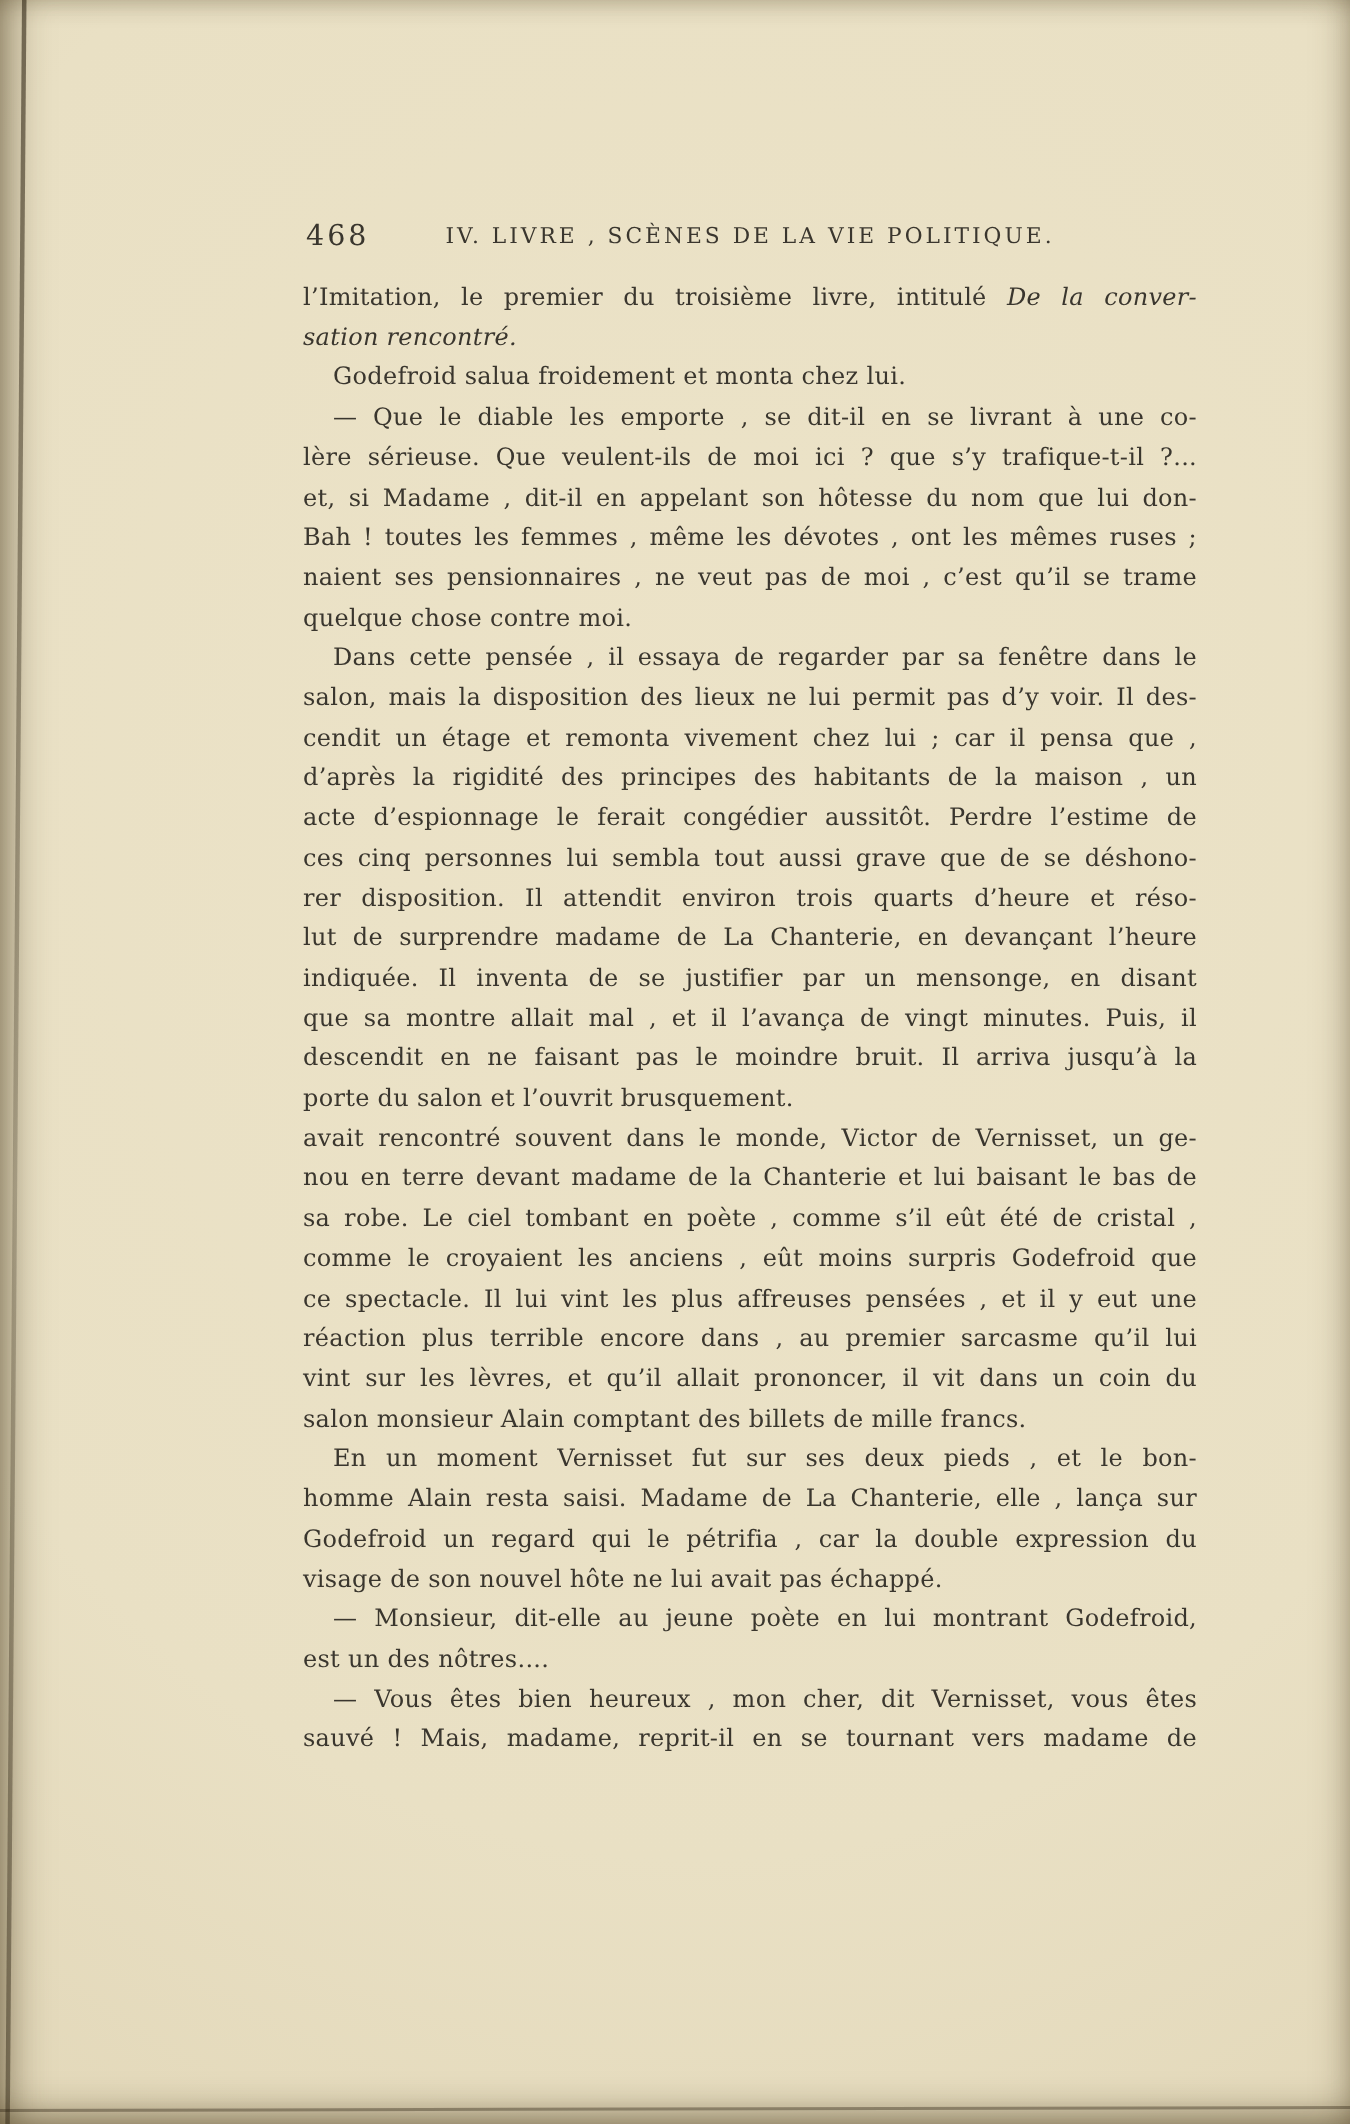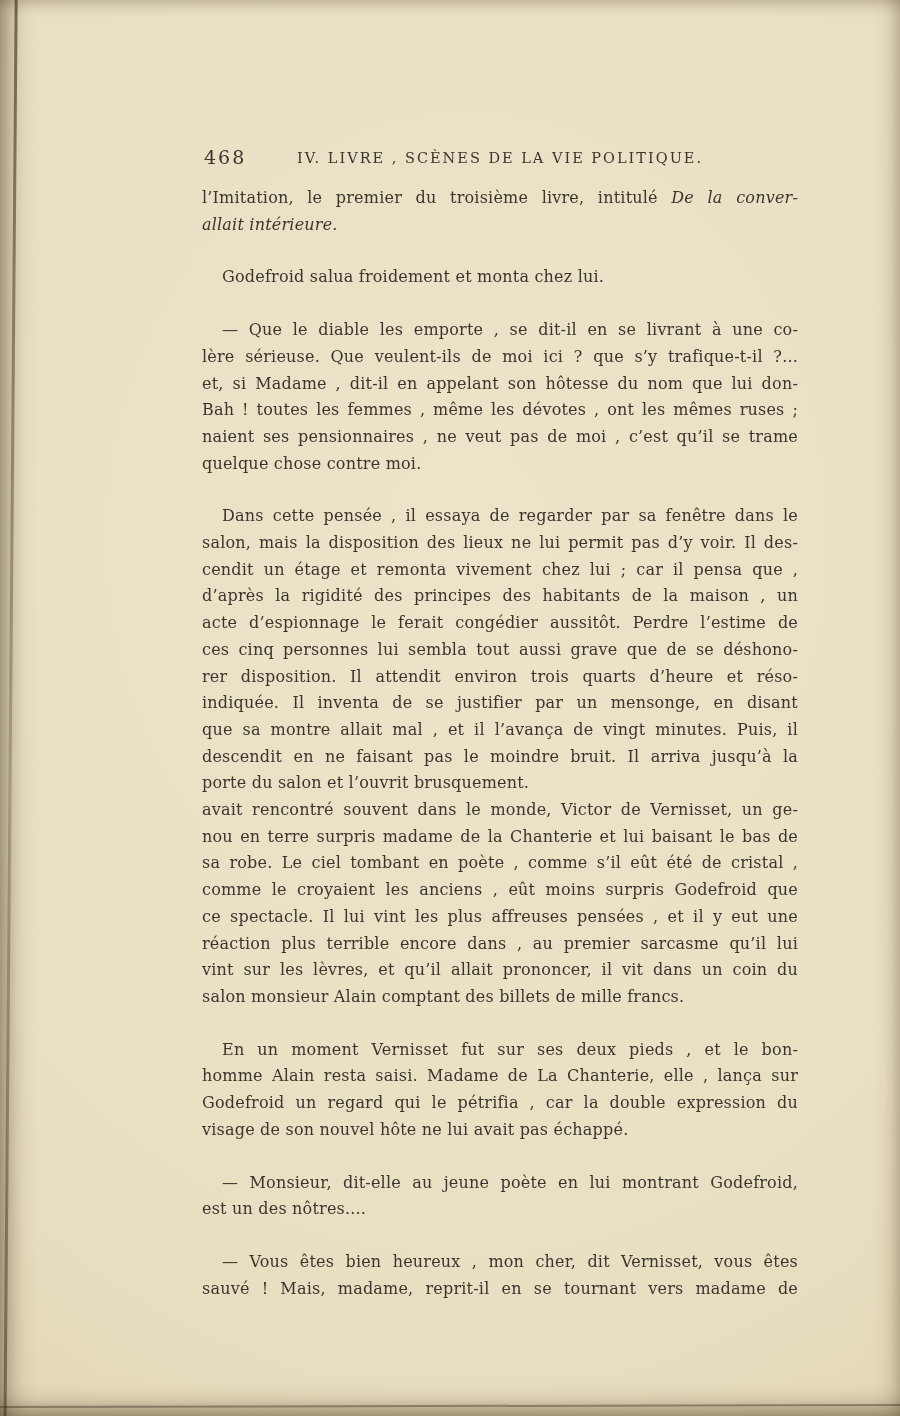--- a/index.html
+++ b/index.html
@@ -55,58 +55,59 @@
     white-space: nowrap;
   }
   .body-text {
     margin-top: 9px;
     font-size: 16px;
     line-height: 26.7px;
     letter-spacing: 0.2px;
   }
   .line { text-align: justify; text-align-last: justify; }
   .line.para-end { text-align-last: left; }
-  .line.indent { text-indent: 20px; margin-top: 26px; }
+  .line.indent { text-indent: 20px; }
   .italic { font-style: italic; }
 </style>
 </head>
 <body>
 
 <div class="page">
   <div class="edge-line"></div>
   <div class="bottom-line"></div>
 
   <div class="text-block">
     <div class="header">
       <span class="page-number">468</span>
       <span class="running-title">IV. LIVRE , SCÈNES DE LA VIE POLITIQUE.</span>
     </div>
     <div class="body-text">
         <div class="line"><span>l’Imitation, le premier du troisième livre, intitulé </span><span class="italic">De la conver-</span></div>
-        <div class="line para-end"><span class="italic">allait intérieure.</span></div>
+        <div class="line para-end"><span class="italic">sation rencontré.</span></div>
         <div class="line indent para-end"><span>Godefroid salua froidement et monta chez lui.</span></div>
         <div class="line indent"><span>— Que le diable les emporte , se dit-il en se livrant à une co-</span></div>
         <div class="line"><span>lère sérieuse. Que veulent-ils de moi ici ? que s’y trafique-t-il ?...</span></div>
         <div class="line"><span>et, si Madame , dit-il en appelant son hôtesse du nom que lui don-</span></div>
         <div class="line"><span>Bah ! toutes les femmes , même les dévotes , ont les mêmes ruses ;</span></div>
         <div class="line"><span>naient ses pensionnaires , ne veut pas de moi , c’est qu’il se trame</span></div>
         <div class="line para-end"><span>quelque chose contre moi.</span></div>
         <div class="line indent"><span>Dans cette pensée , il essaya de regarder par sa fenêtre dans le</span></div>
         <div class="line"><span>salon, mais la disposition des lieux ne lui permit pas d’y voir. Il des-</span></div>
         <div class="line"><span>cendit un étage et remonta vivement chez lui ; car il pensa que ,</span></div>
         <div class="line"><span>d’après la rigidité des principes des habitants de la maison , un</span></div>
         <div class="line"><span>acte d’espionnage le ferait congédier aussitôt. Perdre l’estime de</span></div>
         <div class="line"><span>ces cinq personnes lui sembla tout aussi grave que de se déshono-</span></div>
         <div class="line"><span>rer disposition. Il attendit environ trois quarts d’heure et réso-</span></div>
+        <div class="line"><span>lut de surprendre madame de La Chanterie, en devançant l’heure</span></div>
         <div class="line"><span>indiquée. Il inventa de se justifier par un mensonge, en disant</span></div>
         <div class="line"><span>que sa montre allait mal , et il l’avança de vingt minutes. Puis, il</span></div>
         <div class="line"><span>descendit en ne faisant pas le moindre bruit. Il arriva jusqu’à la</span></div>
         <div class="line para-end"><span>porte du salon et l’ouvrit brusquement.</span></div>
         <div class="line"><span>avait rencontré souvent dans le monde, Victor de Vernisset, un ge-</span></div>
-        <div class="line"><span>nou en terre surpris madame de la Chanterie et lui baisant le bas de</span></div>
+        <div class="line"><span>nou en terre devant madame de la Chanterie et lui baisant le bas de</span></div>
         <div class="line"><span>sa robe. Le ciel tombant en poète , comme s’il eût été de cristal ,</span></div>
         <div class="line"><span>comme le croyaient les anciens , eût moins surpris Godefroid que</span></div>
         <div class="line"><span>ce spectacle. Il lui vint les plus affreuses pensées , et il y eut une</span></div>
         <div class="line"><span>réaction plus terrible encore dans , au premier sarcasme qu’il lui</span></div>
         <div class="line"><span>vint sur les lèvres, et qu’il allait prononcer, il vit dans un coin du</span></div>
         <div class="line para-end"><span>salon monsieur Alain comptant des billets de mille francs.</span></div>
         <div class="line indent"><span>En un moment Vernisset fut sur ses deux pieds , et le bon-</span></div>
         <div class="line"><span>homme Alain resta saisi. Madame de La Chanterie, elle , lança sur</span></div>
         <div class="line"><span>Godefroid un regard qui le pétrifia , car la double expression du</span></div>
         <div class="line para-end"><span>visage de son nouvel hôte ne lui avait pas échappé.</span></div>

